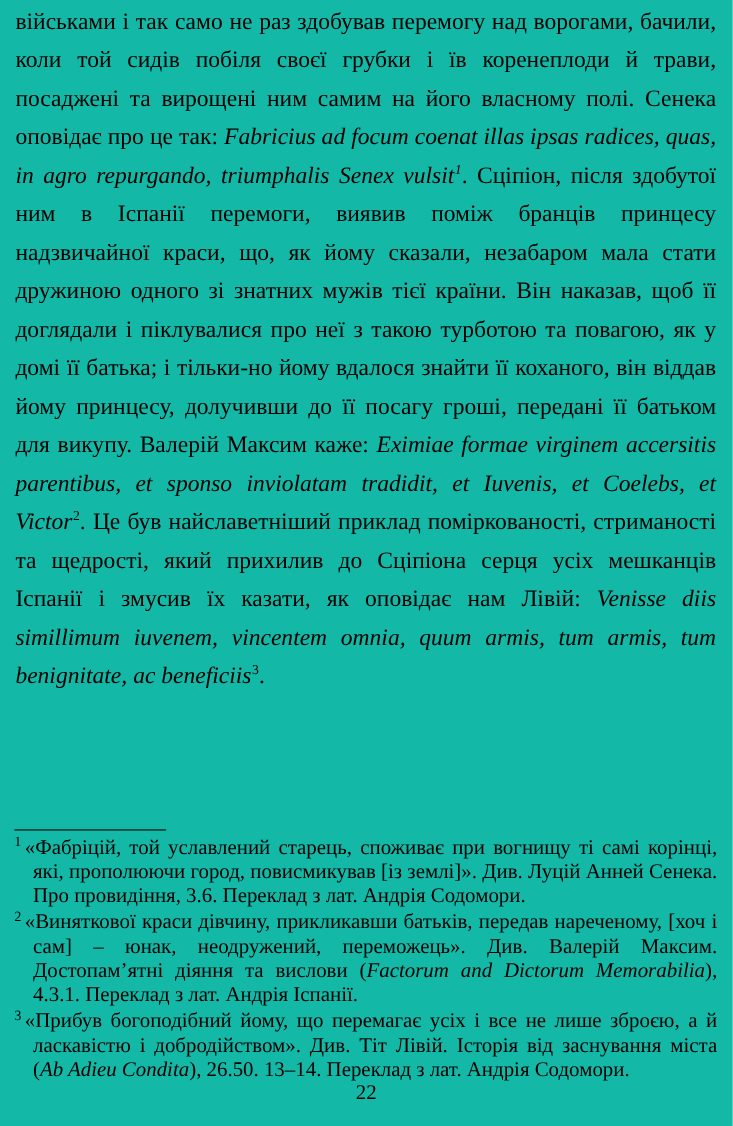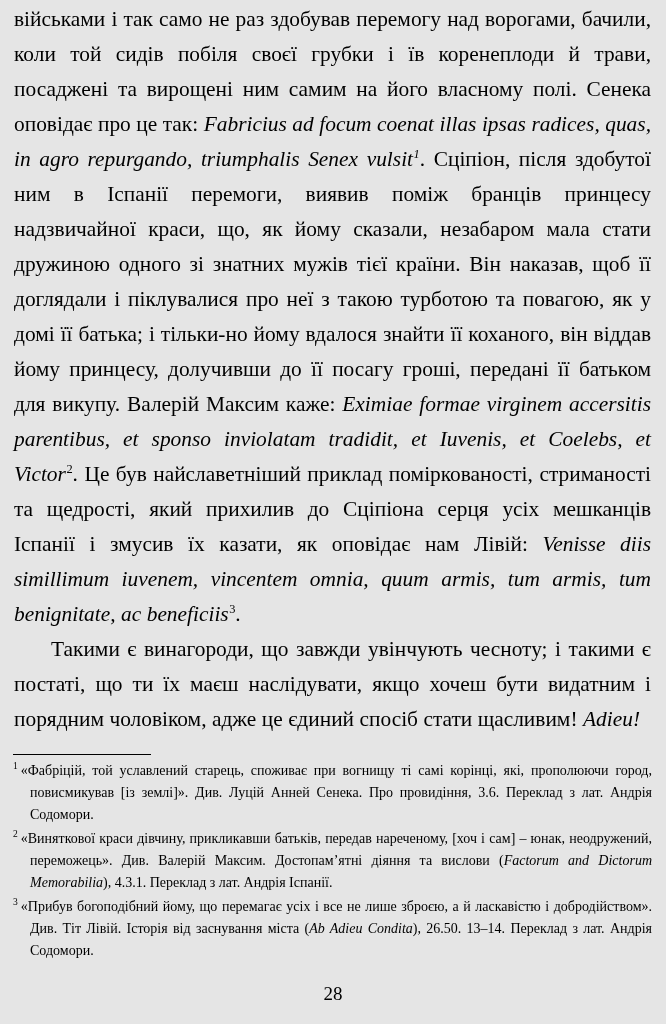--- a/index.html
+++ b/index.html
@@ -16,21 +16,21 @@
     overflow: hidden;
     -webkit-font-smoothing: antialiased;
   }
 
   .page {
     position: absolute;
     left: 0;
     top: 0;
     width: 666px;
     height: 1024px;
-    background: #e5e5e5;
+    background: #14b8a6;
   }
 
   
   .body-block {
     position: absolute;
     left: 14px;
     top: 2px;
     width: 637px;
   }
 
@@ -80,21 +80,21 @@
 
   .footnotes {
     position: absolute;
     left: 13px;
     top: 760px;
     width: 639px;
   }
 
   .footnote {
     margin: 0 0 2px 0;
-    font-size: 14px;
+    font-size: 19px;
     line-height: 22px;
     text-align: justify;
     padding-left: 17px;
     text-indent: -17px;
     word-spacing: -0.004em;
   }
 
   .footnote .fn-num {
     font-size: 0.68em;
     vertical-align: super;
@@ -117,26 +117,25 @@
     line-height: 24px;
   }
 </style>
 </head>
 <body>
 
 <div class="page">
 
   <div class="body-block">
     <p class="para"><span>військами і так само не раз здобував перемогу над ворогами, бачили, коли той сидів побіля своєї грубки і їв коренеплоди й трави, посаджені та вирощені ним самим на його власному полі. Сенека оповідає про це так: </span><i>Fabricius ad focum coenat illas ipsas radices, quas, in agro repurgando, triumphalis Senex vulsit</i><sup class="fnref-i">1</sup><span>. Сціпіон, після здобутої ним в Іспанії перемоги, виявив поміж бранців принцесу надзвичайної краси, що, як йому сказали, незабаром мала стати дружиною одного зі знатних мужів тієї країни. Він наказав, щоб її доглядали і піклувалися про неї з такою турботою та повагою, як у домі її батька; і тільки-но йому вдалося знайти її коханого, він віддав йому принцесу, долучивши до її посагу гроші, передані її батьком для викупу. Валерій Максим каже: </span><i>Eximiae formae virginem accersitis parentibus, et sponso inviolatam tradidit, et Iuvenis, et Coelebs, et Victor</i><sup class="fnref">2</sup><span>. Це був найславетніший приклад поміркованості, стриманості та щедрості, який прихилив до Сціпіона серця усіх мешканців Іспанії і змусив їх казати, як оповідає нам Лівій: </span><i>Venisse diis simillimum iuvenem, vincentem omnia, quum armis, tum armis, tum benignitate, ac beneficiis</i><sup class="fnref">3</sup><span>.</span></p>
-    <p class="para"><span>Такими є винагороди, що завжди увінчують чесноту; і такими є постаті, що ти їх маєш наслідувати, якщо хочеш бути видатним і порядним чоловіком, адже це єдиний спосіб стати щасливим! </span><i>Adieu!</i></p>
   </div>
 
   <div class="fn-rule"></div>
 
   <div class="footnotes">
     <p class="footnote"><sup class="fn-num">1</sup><span>«Фабріцій, той уславлений старець, споживає при вогнищу ті самі корінці, які, прополюючи город, повисмикував [із землі]». Див. Луцій Анней Сенека. Про провидіння, 3.6. Переклад з лат. Андрія Содомори.</span></p>
     <p class="footnote"><sup class="fn-num">2</sup><span>«Виняткової краси дівчину, прикликавши батьків, передав нареченому, [хоч і сам] – юнак, неодружений, переможець». Див. Валерій Максим. Достопам’ятні діяння та вислови (</span><i>Factorum and Dictorum Memorabilia</i><span>), 4.3.1. Переклад з лат. Андрія Іспанії.</span></p>
     <p class="footnote"><sup class="fn-num">3</sup><span>«Прибув богоподібний йому, що перемагає усіх і все не лише зброєю, а й ласкавістю і добродійством». Див. Тіт Лівій. Історія від заснування міста (</span><i>Ab Adieu Condita</i><span>), 26.50. 13–14. Переклад з лат. Андрія Содомори.</span></p>
   </div>
 
-  <div class="page-number">28</div>
+  <div class="page-number">22</div>
 
 </div>
 
 </body></html>

